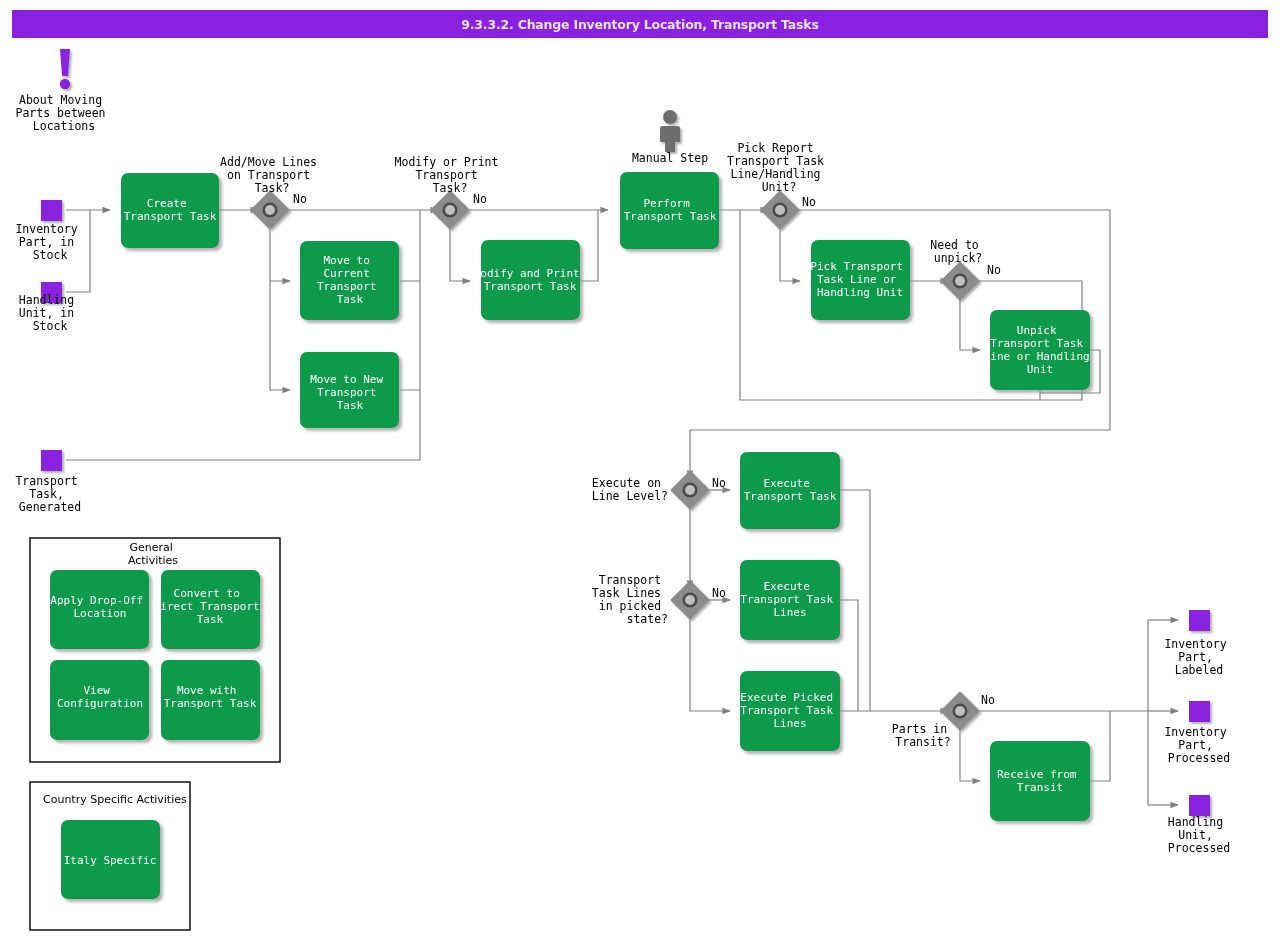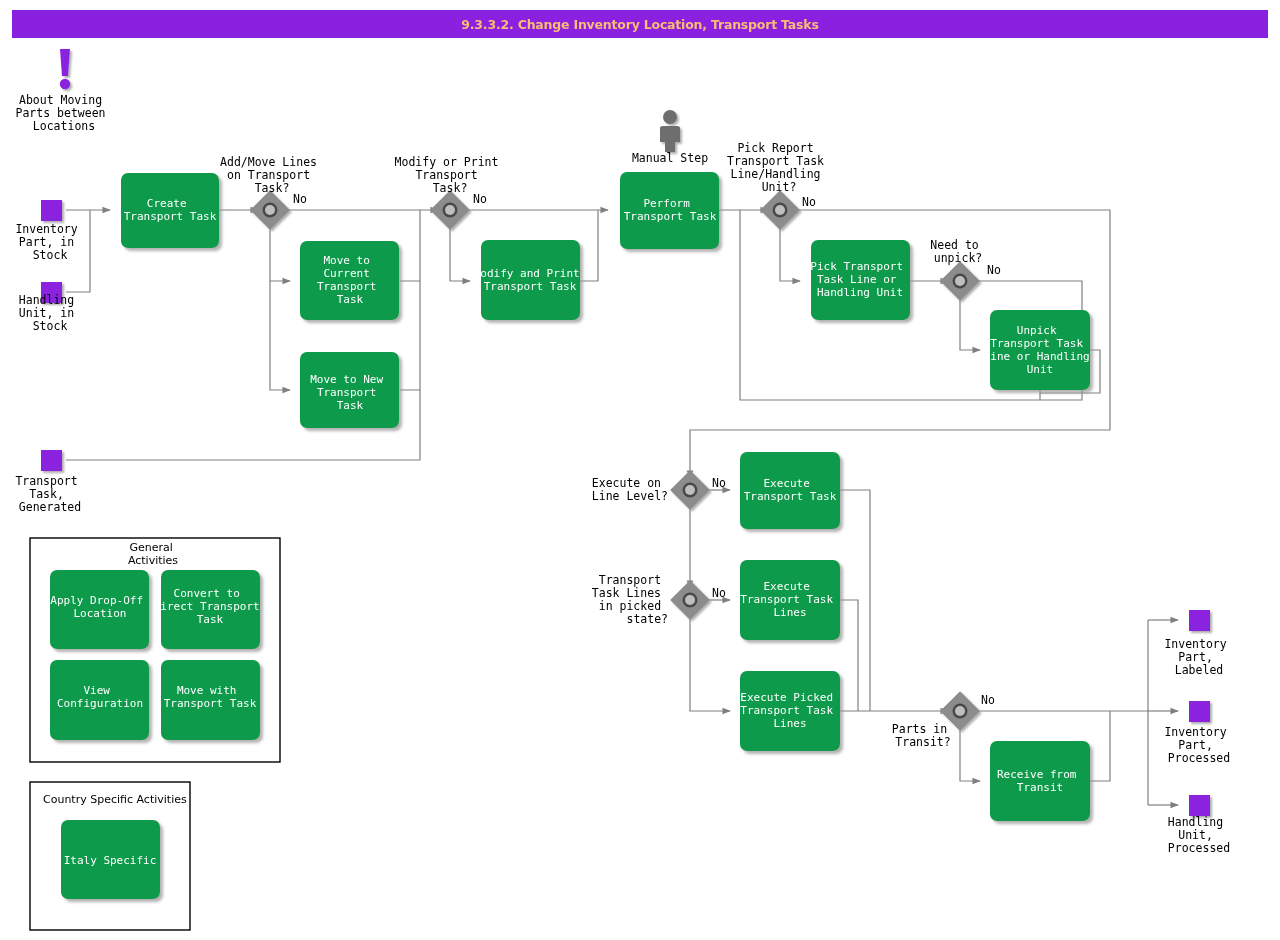--- a/index.html
+++ b/index.html
@@ -17,21 +17,21 @@
   #title-bar {
     position: absolute;
     left: 12px; top: 10px;
     width: 1256px; height: 28px;
     background: #8a20e0;
     display: flex;
     align-items: center;
     justify-content: center;
   }
   #title-bar .title-text {
-    color: #fdba74;
+    color: #e5e5e5;
     font-family: "DejaVu Sans", sans-serif;
     font-size: 12.5px;
     font-weight: bold;
     letter-spacing: -0.2px;
   }
   svg#canvas {
     position: absolute;
     left: 0; top: 0;
     width: 1280px; height: 940px;
   }

